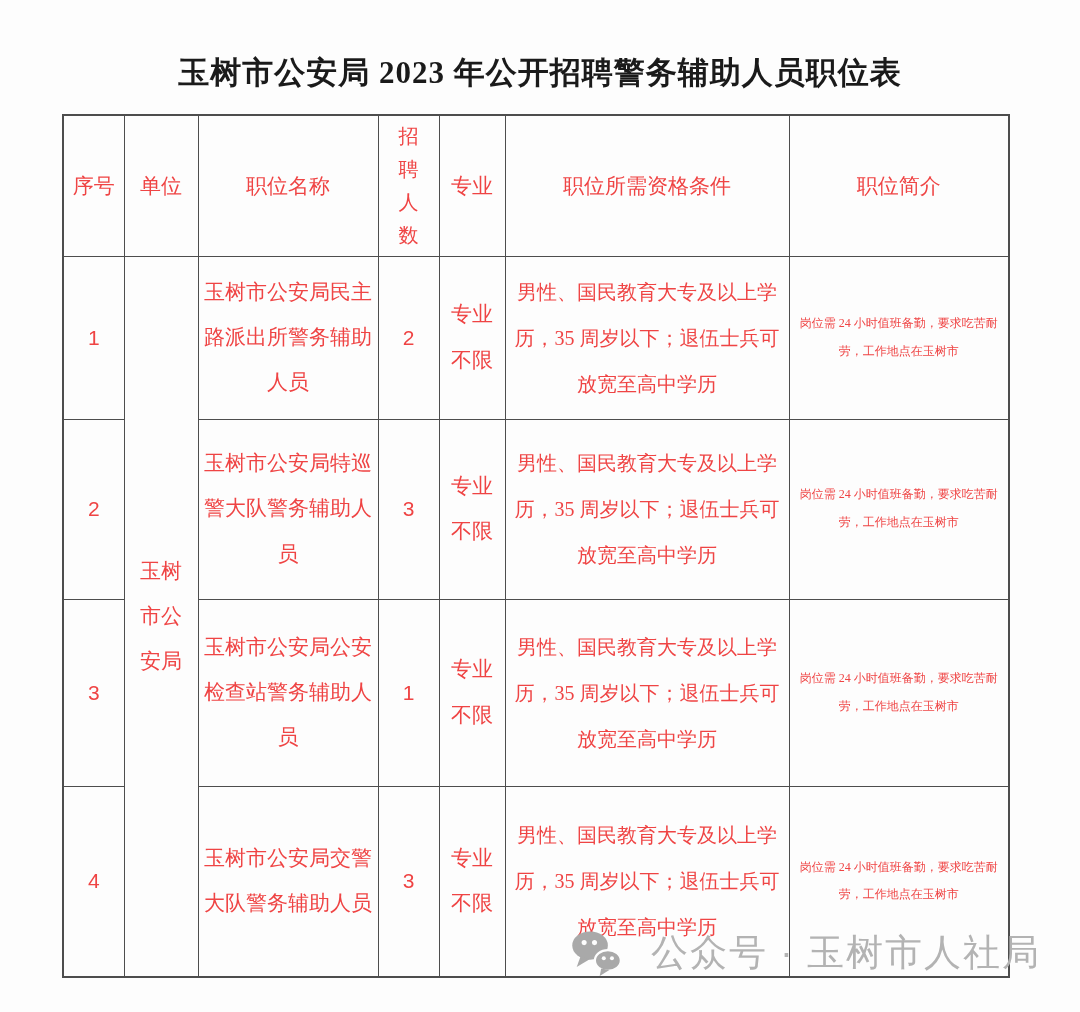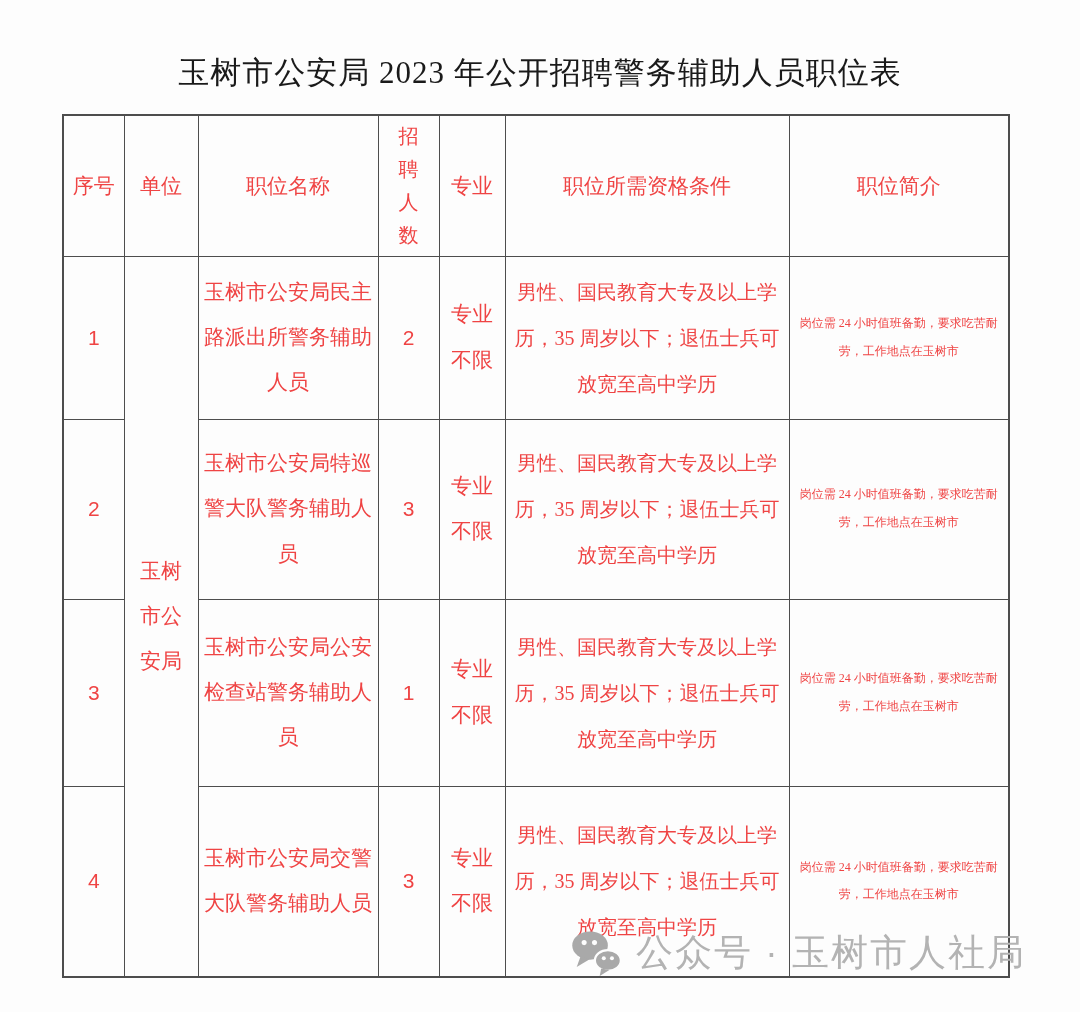--- a/index.html
+++ b/index.html
@@ -16,21 +16,21 @@
     overflow: hidden;
   }
   .title {
     position: absolute;
     top: 52px;
     left: 0;
     width: 100%;
     margin: 0;
     text-align: center;
     font-size: 31px;
-    font-weight: normal;
+    font-weight: bold;
     letter-spacing: 1px;
     color: #1a1a1a;
     font-family: "Liberation Serif", serif;
   }
   table.job-table {
     position: absolute;
     left: 62px;
     top: 114px;
     width: 946px;
     border-collapse: collapse;
@@ -99,20 +99,21 @@
     align-items: center;
     gap: 14px;
     z-index: 5;
   }
   .watermark .wm-text {
     font-family: "Liberation Sans", sans-serif;
     font-size: 37px;
     color: #b3b3b3;
     letter-spacing: 2px;
     white-space: nowrap;
+    margin-left: 15px;
   }
 </style>
 </head>
 <body>
 
 <h1 class="title">玉树市公安局 2023 年公开招聘警务辅助人员职位表</h1>
 
 <table class="job-table">
   <colgroup>
     <col style="width:61px">

